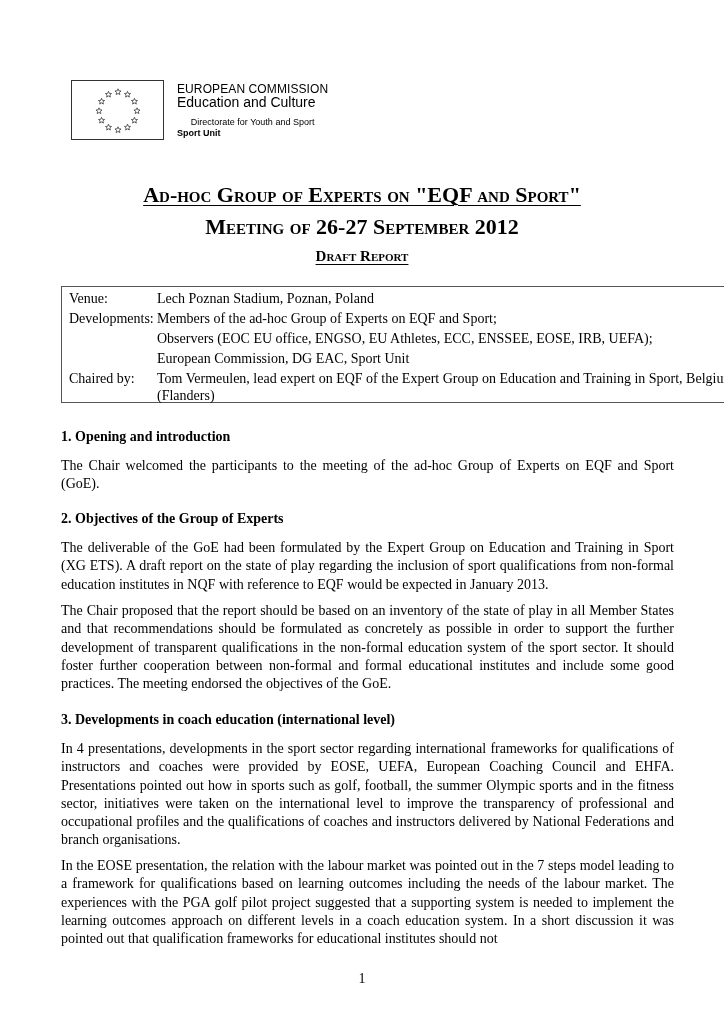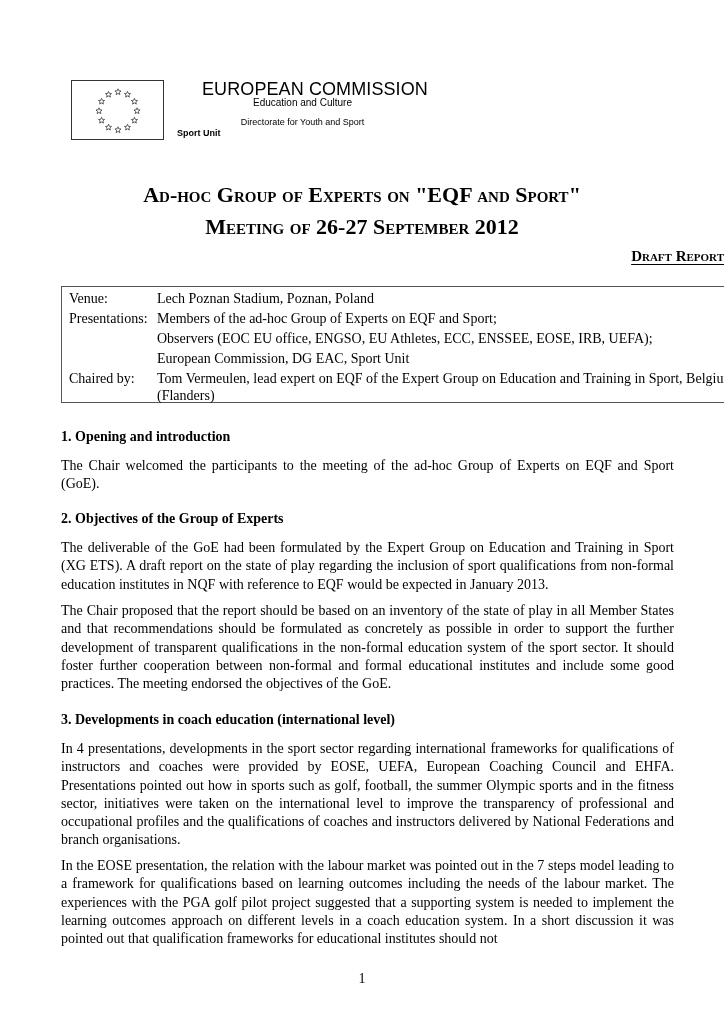--- a/index.html
+++ b/index.html
@@ -2,30 +2,30 @@
 <html><head>
 <meta charset="utf-8">
 <style>
   html, body { margin: 0; padding: 0; background: #ffffff; }
   body { width: 724px; height: 1024px; position: relative; overflow: hidden;
          font-family: "Liberation Serif", "DejaVu Serif", serif; color: #000; }
   .logo-box { position: absolute; left: 71px; top: 80px; width: 93px; height: 60px;
               border: 1px solid #333; box-sizing: border-box; }
   .logo-box svg { position: absolute; left: 0; top: 0; }
   .hdr { position: absolute; left: 177px; top: 81px; font-family: "Liberation Sans", sans-serif; }
-  .hdr .org { font-size: 18px; line-height: 16px; letter-spacing: 0.1px; margin-left: 25px; }
-  .hdr .sub { font-size: 10px; line-height: 11px; text-align: center; }
+  .hdr .org { font-size: 12px; line-height: 16px; letter-spacing: 0.1px; }
+  .hdr .sub { font-size: 14px; line-height: 11px; }
   .hdr .dir { font-size: 9px; line-height: 11px; margin-top: 9px; text-align: center; }
   .hdr .unit { font-size: 9px; line-height: 11px; font-weight: bold; }
   .title { position: absolute; left: 0; width: 724px; text-align: center; font-weight: bold;
            font-variant: small-caps; font-size: 22px; }
   .t1 { top: 182px; }
-  .t1 span { text-decoration-thickness: 1px; text-underline-offset: 3px; }
+  .t1 span { text-decoration: underline; text-decoration-thickness: 1px; text-underline-offset: 3px; }
   .t2 { top: 214px; }
-  .draft { position: absolute; top: 248px; left: 0; width: 724px; text-align: right; font-weight: bold;
+  .draft { position: absolute; top: 248px; left: 0; width: 724px; text-align: center; font-weight: bold;
            font-variant: small-caps; font-size: 15px; }
   .draft span { text-decoration: underline; text-underline-offset: 3px; }
   .info { position: absolute; left: 61px; top: 286px; width: 716px; height: 117px;
           border: 1px solid #555; box-sizing: border-box; font-size: 14px; padding-left: 40px; }
   .info .row { position: absolute; left: 7px; right: 6px; line-height: 17px; }
   .info .lbl { position: absolute; left: 0; }
   .info .val { position: absolute; left: 88px; right: 0; }
   .sec { position: absolute; left: 61px; font-weight: bold; font-size: 14px; line-height: 17px; }
   .para { position: absolute; left: 61px; width: 613px; font-size: 14px; line-height: 18.3px;
           text-align: justify; }
@@ -63,21 +63,21 @@
 <div class="title t1"><span>Ad-hoc Group of Experts on "EQF and Sport"</span></div>
 <div class="title t2">Meeting of 26-27 September 2012</div>
 <div class="draft"><span>Draft Report</span></div>
 
 <div class="info">
   <div class="row" style="top:3px">
     <span class="lbl">Venue:</span>
     <span class="val">Lech Poznan Stadium, Poznan, Poland</span>
   </div>
   <div class="row" style="top:23px">
-    <span class="lbl">Presentations:</span>
+    <span class="lbl">Developments:</span>
     <span class="val">Members of the ad-hoc Group of Experts on EQF and Sport;</span>
   </div>
   <div class="row" style="top:43px">
     <span class="lbl"></span>
     <span class="val">Observers (EOC EU office, ENGSO, EU Athletes, ECC, ENSSEE, EOSE, IRB, UEFA);</span>
   </div>
   <div class="row" style="top:63px">
     <span class="lbl"></span>
     <span class="val">European Commission, DG EAC, Sport Unit</span>
   </div>

